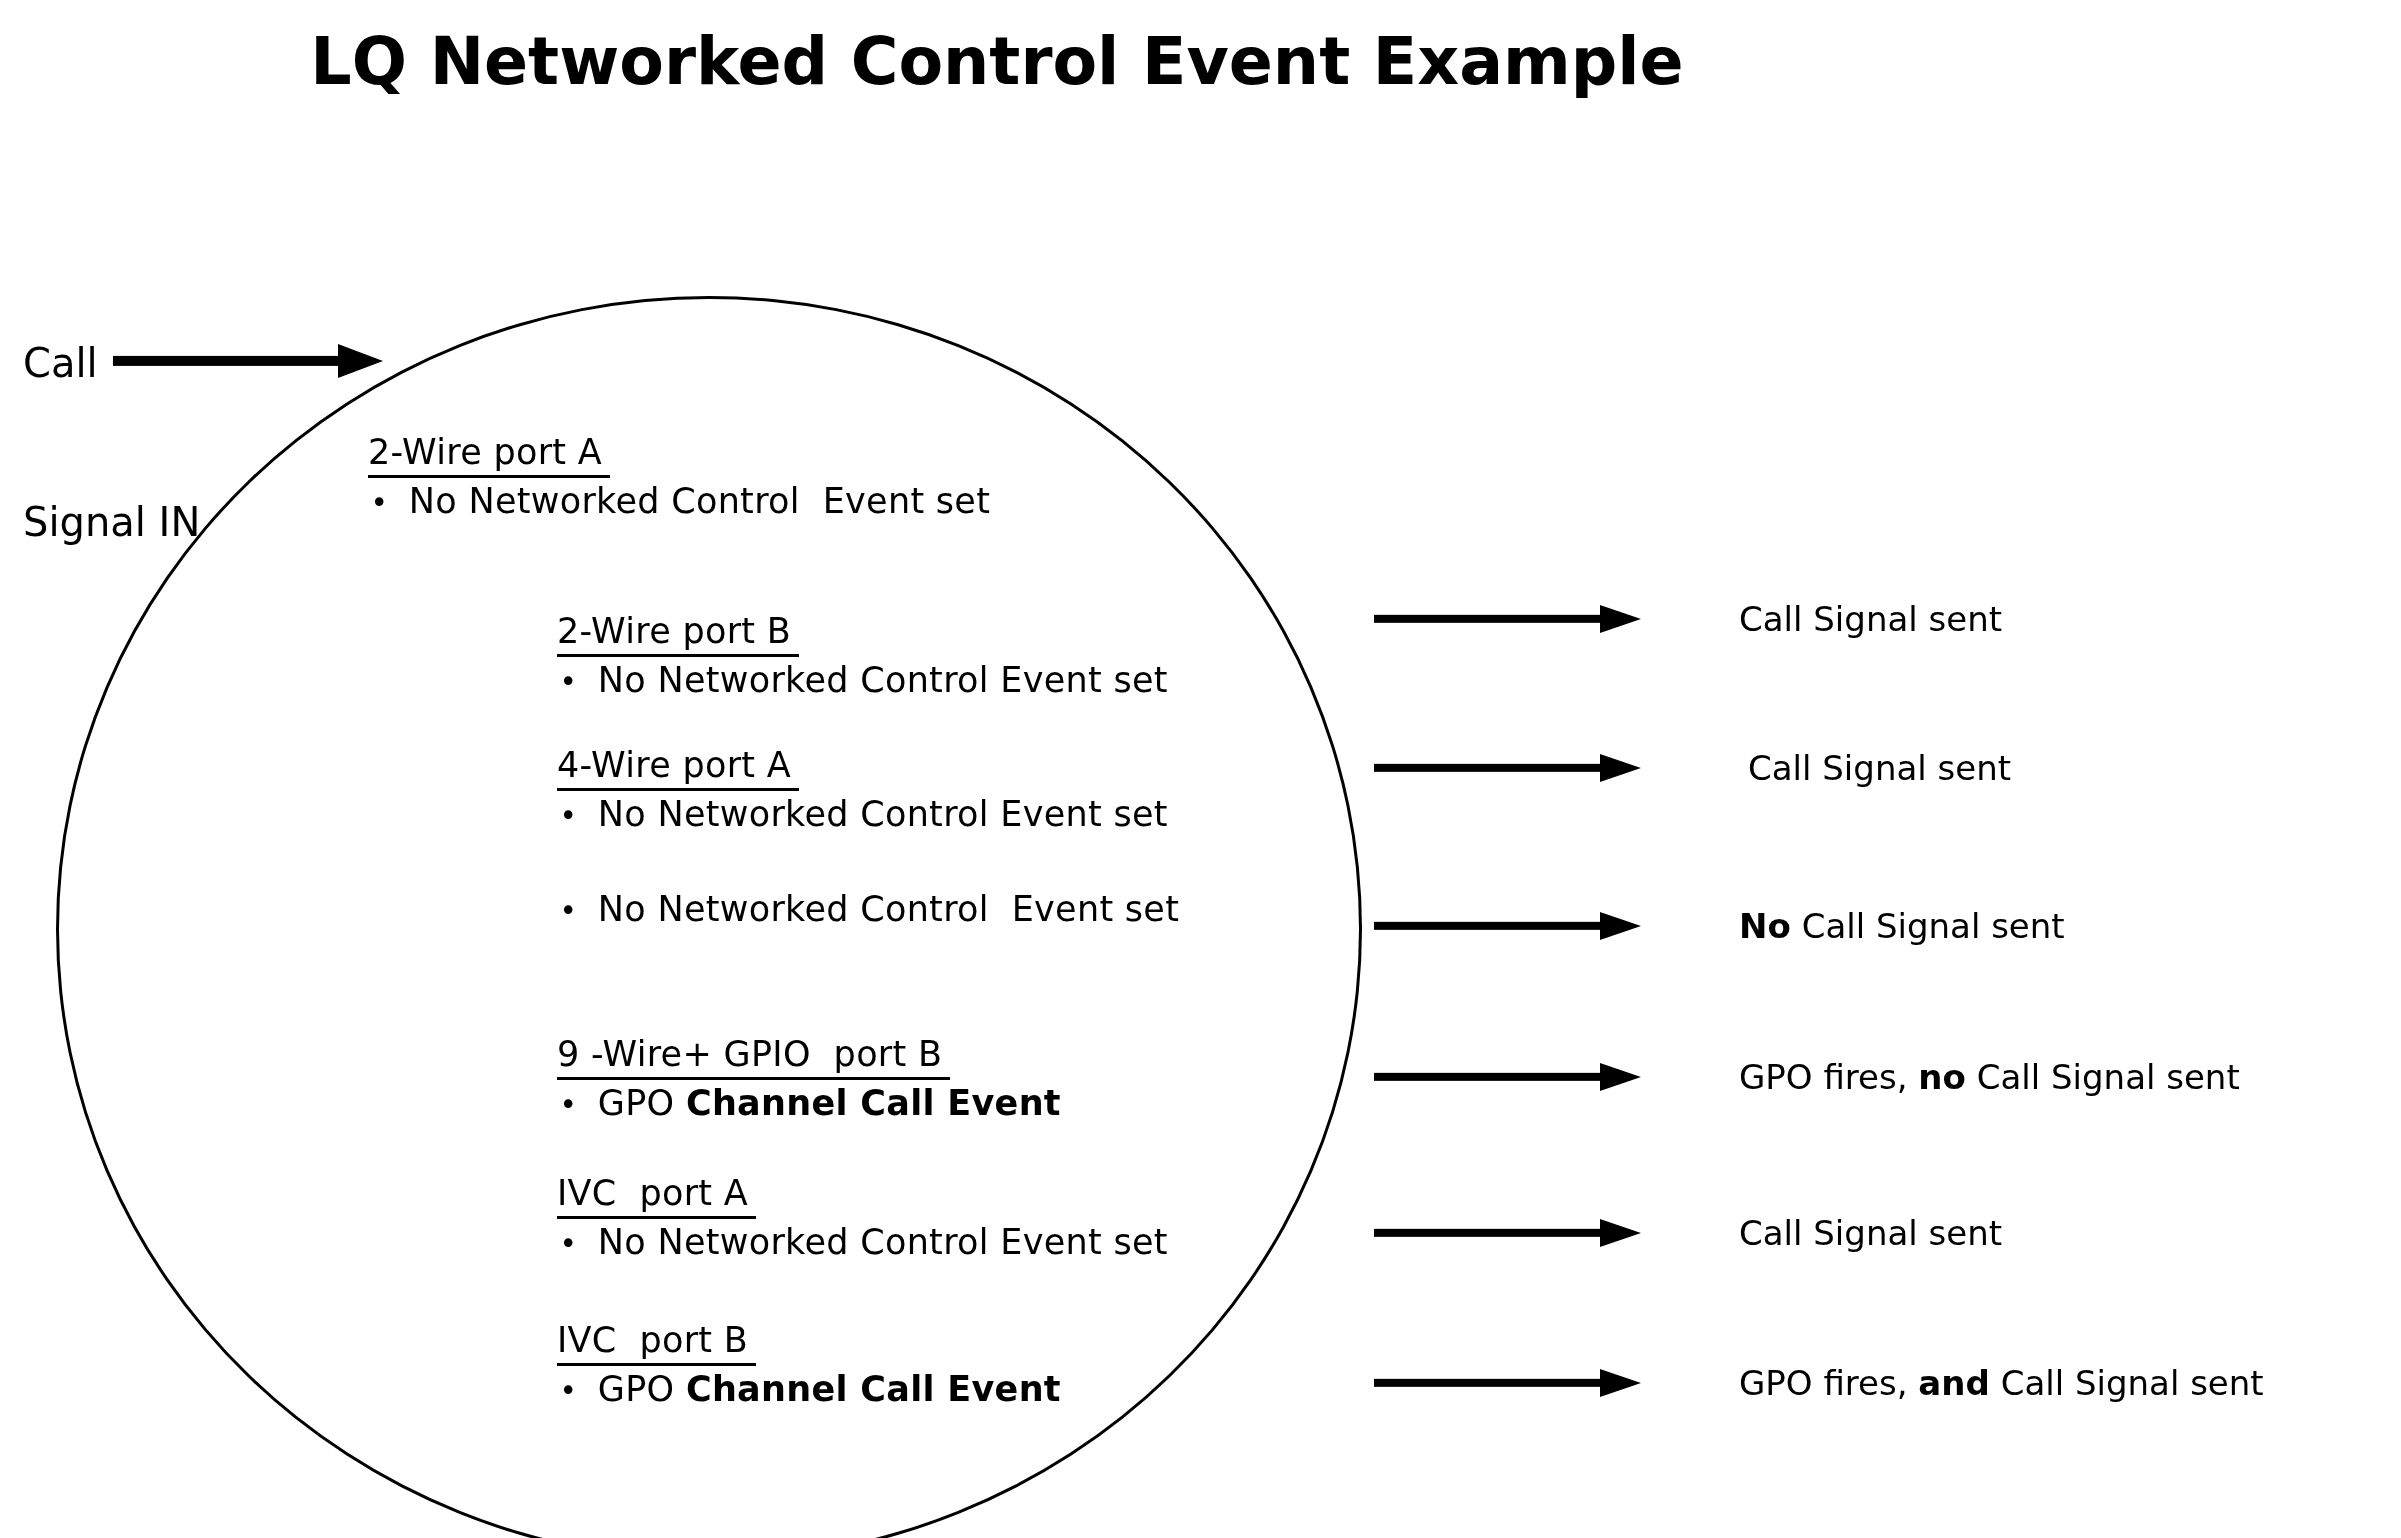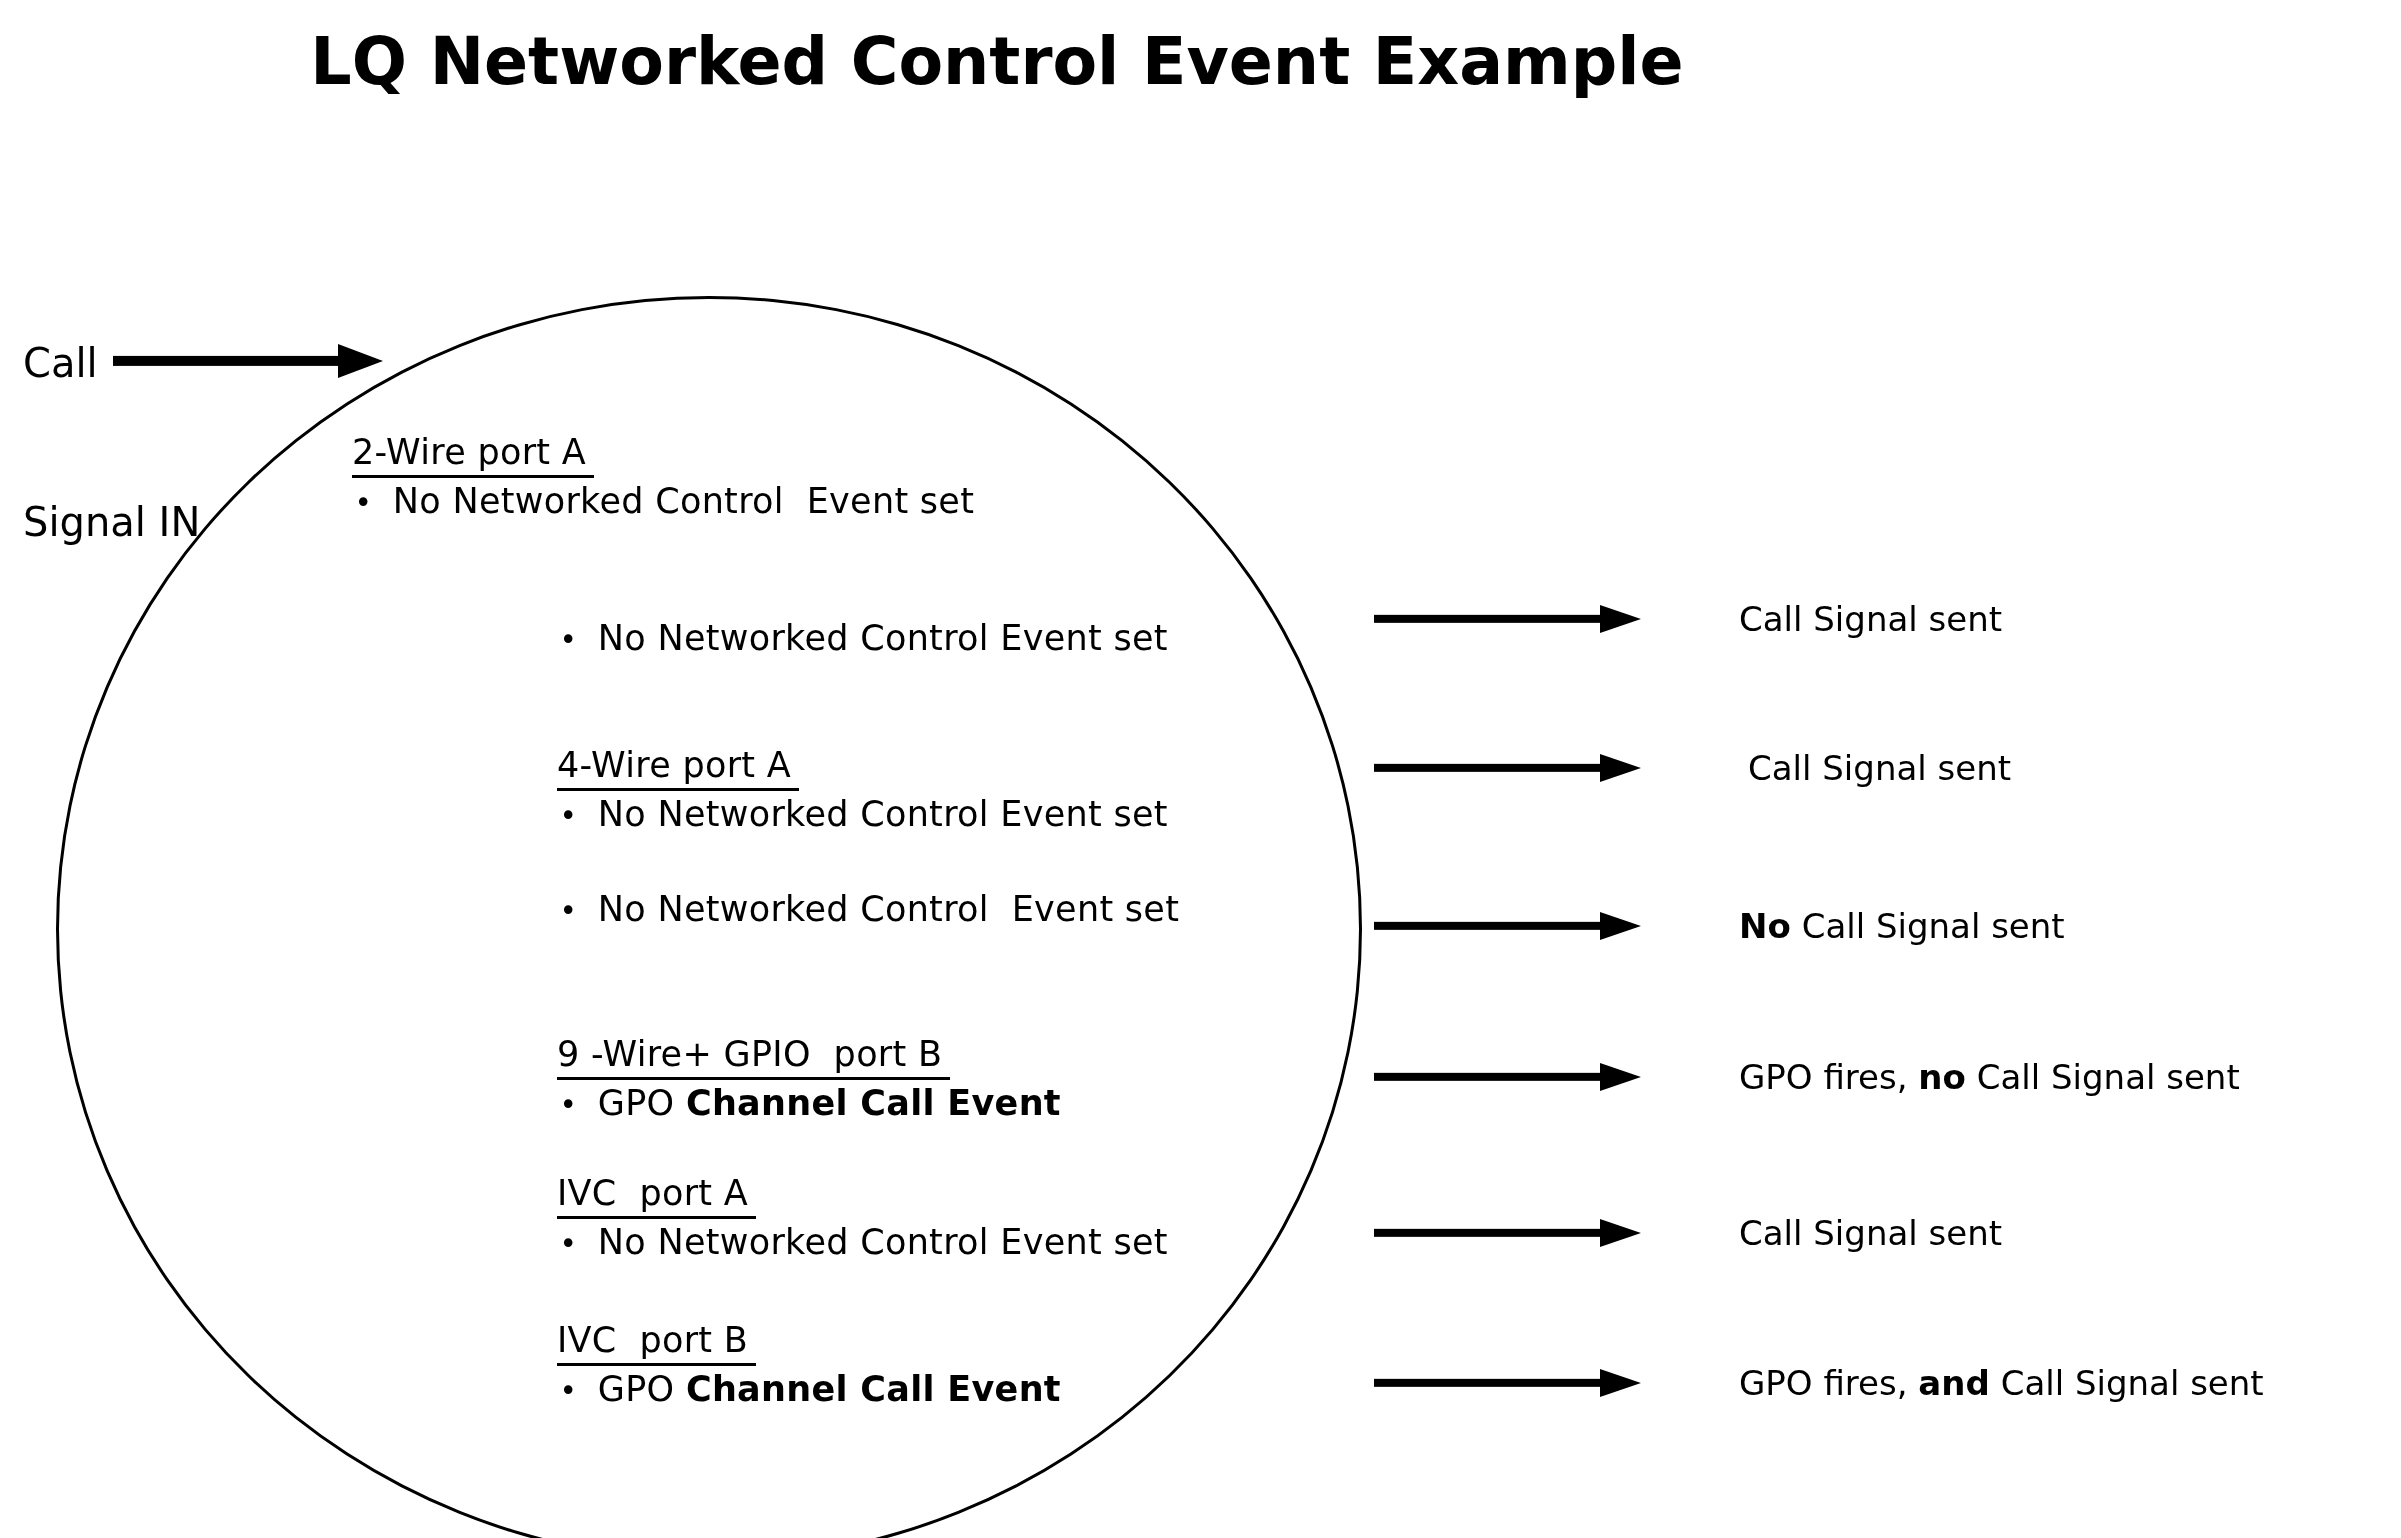--- a/index.html
+++ b/index.html
@@ -113,28 +113,29 @@
     <div>Signal IN</div>
   </div>
 
   <div class="arrow input" style="left:113px; top:343px; width:270px; height:35px;">
     <div class="shaft"></div>
     <div class="head"></div>
   </div>
 
   <div class="abs circle" style="left:56px; top:296px; width:1300px; height:1260px;"></div>
 
-<div class="abs port" style="left: 352px; top: 432px;">
+<div class="abs port" style="left: 368px; top: 432px;">
       <div class="port-heading"><span class="uline">2-Wire port A</span></div>
       <div class="port-event">
         <span class="bullet">•</span>
         <span class="etext"><span style="white-space: pre;">No Networked Control  Event set</span></span>
       </div>
     </div>
     <div class="abs port" style="left: 557px; top: 611px;">
+      <div class="port-heading"><span class="uline">2-Wire port B</span></div>
       <div class="port-event">
         <span class="bullet">•</span>
         <span class="etext"><span style="white-space: pre;">No Networked Control Event set</span></span>
       </div>
     </div>
     <div class="abs port" style="left: 557px; top: 745px;">
       <div class="port-heading"><span class="uline">4-Wire port A</span></div>
       <div class="port-event">
         <span class="bullet">•</span>
         <span class="etext"><span style="white-space: pre;">No Networked Control Event set</span></span>

